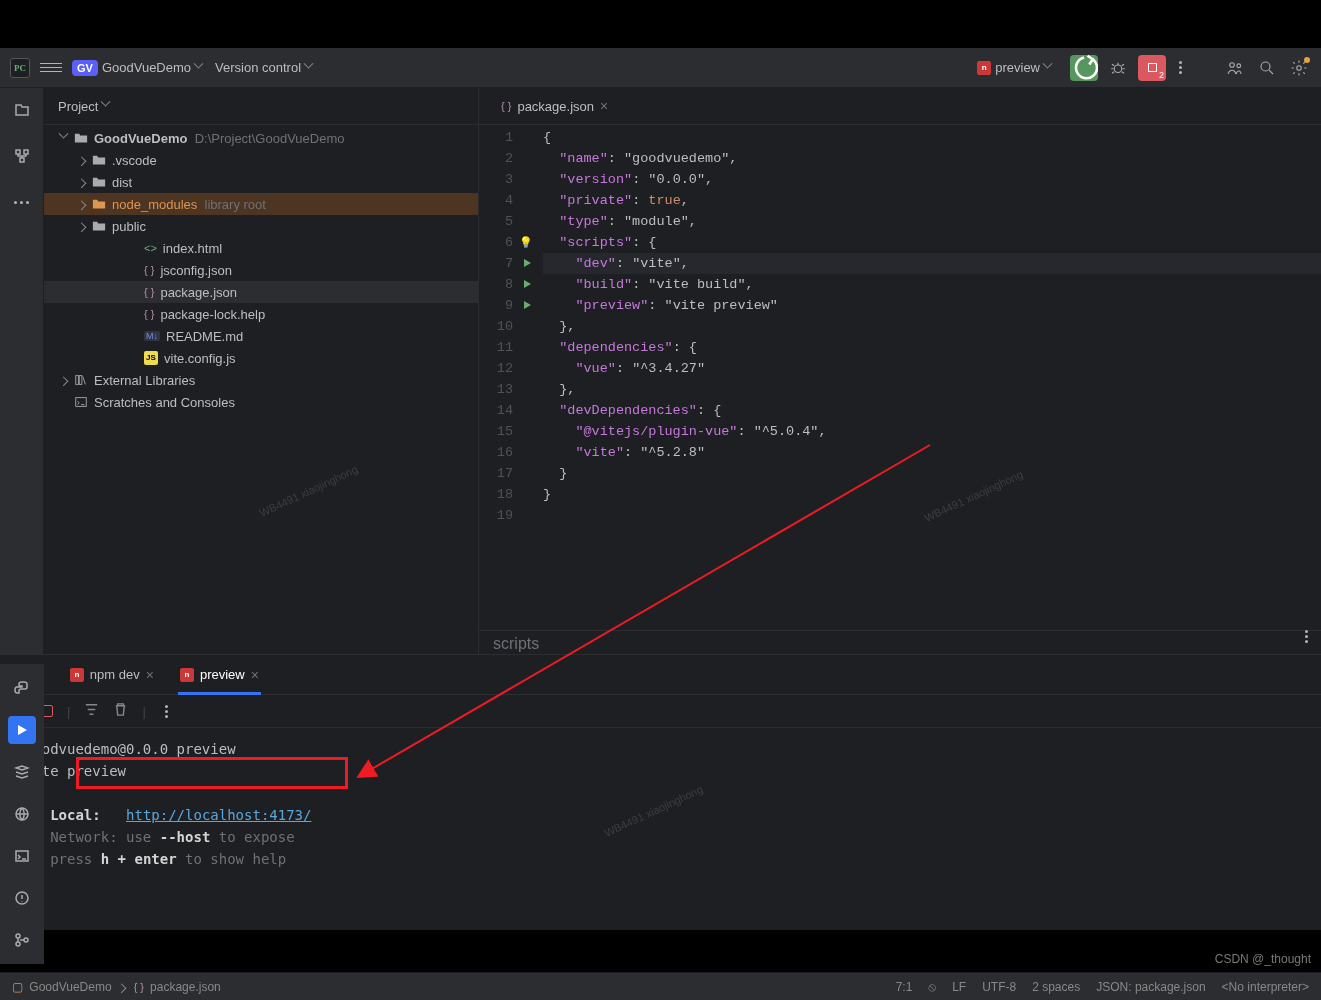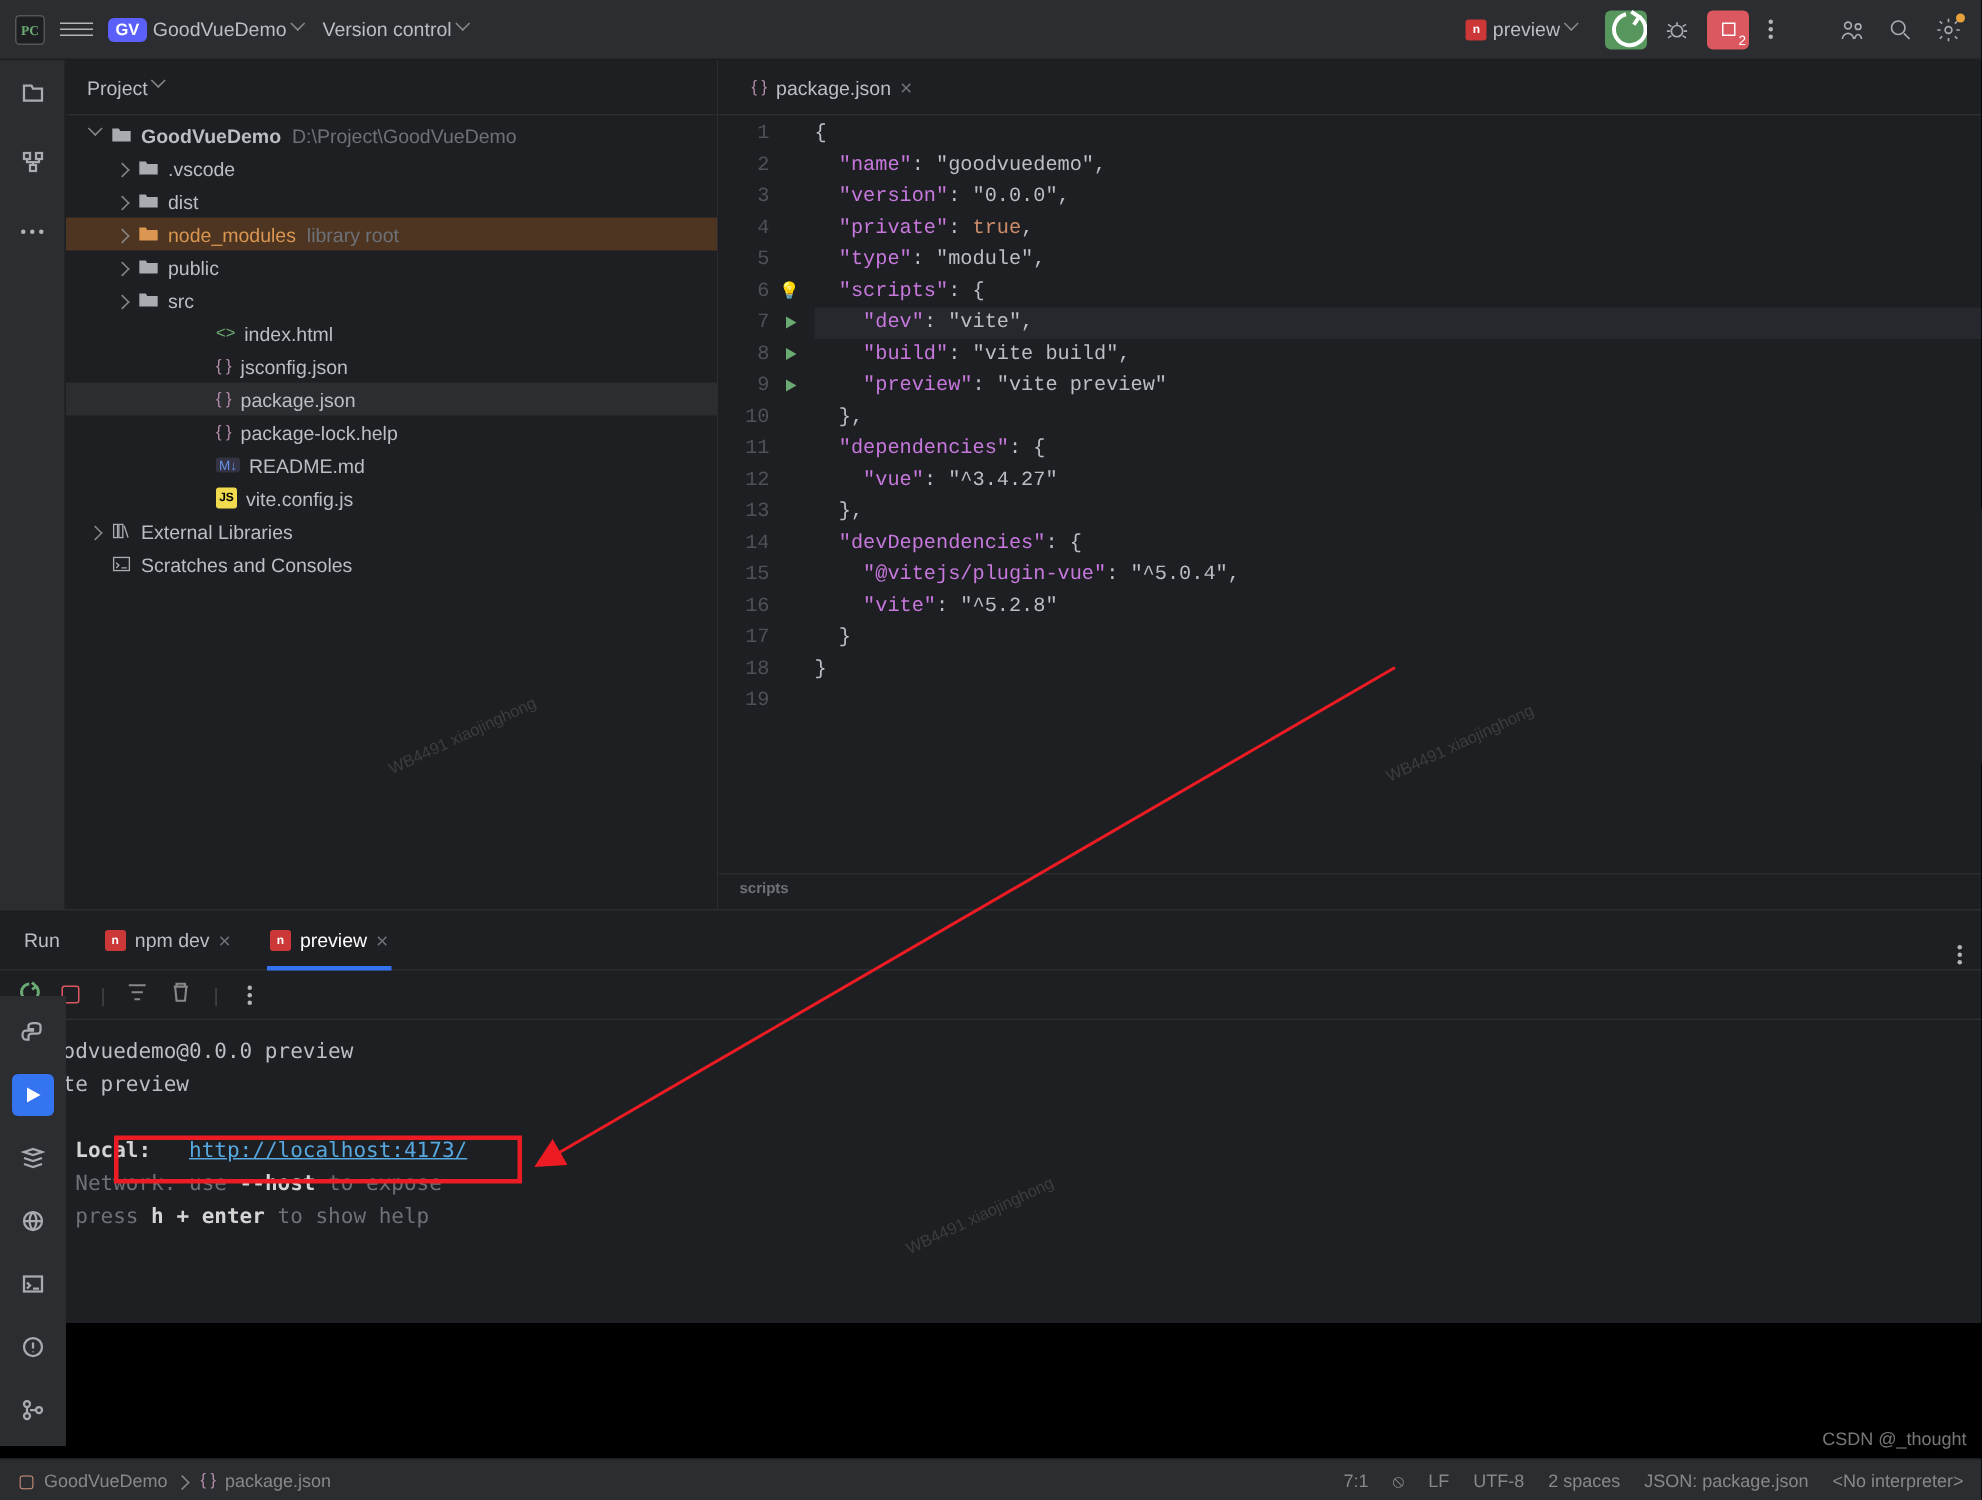--- a/index.html
+++ b/index.html
@@ -1,17 +1,17 @@
 <!DOCTYPE html>
 <html><head>
 <meta charset="utf-8">
 <style>
 * { margin:0; padding:0; box-sizing:border-box; }
 body { width:1321px; height:1000px; background:#000; font-family:"Segoe UI",Arial,sans-serif; font-size:13px; color:#bcbec4; overflow:hidden; position:relative; }
-.titlebar { height:40px; background:#2b2d30; display:flex; align-items:center; padding:0 10px; border-bottom:1px solid #1e1f22; }
+.titlebar { height:40px; background:#2b2d30; display:flex; align-items:center; padding:0 10px; border-bottom:1px solid #1e1f22;margin-top:48px; }
 .titlebar .left { display:flex; align-items:center; gap:10px; }
 .pc-logo { width:20px; height:20px; background:#1e1f22; border:1px solid #555; border-radius:3px; color:#6aab73; font:bold 9px/18px "Consolas"; text-align:center; }
 .ham { width:22px; height:22px; display:flex; flex-direction:column; justify-content:center; gap:3px; cursor:pointer; }
 .ham span { height:1px; background:#b4b4b4; }
 .gv-badge { padding:2px 5px; background:#5b60fa; color:#fff; border-radius:4px; font-size:11px; font-weight:bold; }
 .tb-item { display:flex; align-items:center; gap:4px; cursor:pointer; }
 .chev { width:10px; height:10px; display:inline-block; }
 .chev::after { content:""; display:block; width:6px; height:6px; border-right:1px solid #888; border-bottom:1px solid #888; transform:rotate(45deg) translate(-2px,-2px); }
 .chev.r::after { transform:rotate(-45deg) translate(-2px,2px); }
 .chev.d::after { transform:rotate(45deg) translate(-2px,-2px); }
@@ -56,21 +56,21 @@
 .tab .x { color:#6d7178; cursor:pointer; font-size:14px; }
 .code { flex:1; display:flex; font-family:"Consolas","Courier New",monospace; font-size:13.5px; line-height:21px; overflow:hidden; }
 .gutter { width:56px; text-align:right; color:#4d5259; padding-top:2px; user-select:none; }
 .gutter .ln { height:21px; padding-right:22px; position:relative; }
 .gutter .ln.play::after { content:""; position:absolute; right:4px; top:6px; border-left:7px solid #6aab73; border-top:4px solid transparent; border-bottom:4px solid transparent; }
 .gutter .ln.bulb::before { content:"💡"; position:absolute; right:2px; top:1px; font-size:11px; }
 .src { flex:1; padding-top:2px; padding-left:8px; }
 .src .cl { height:21px; white-space:pre; }
 .src .cl.cur { background:#26282e; }
 .k { color:#c678dd; } .p { color:#bcbec4; } .o { color:#56b6c2; } .b { color:#cf8e6b; }
-.breadcrumb-ed { height:24px; padding:4px 14px; color:#6d7178; font-size:10px; border-top:1px solid #2b2d30;font-weight:bold; }
+.breadcrumb-ed { height:24px; padding:4px 14px; color:#6d7178; font-size:16px; border-top:1px solid #2b2d30; }
 .tool-win { background:#1e1f22; }
 .tw-tabs { height:40px; display:flex; align-items:center; padding:0 16px; gap:6px; border-top:1px solid #2b2d30; }
 .tw-title { font-size:13px; margin-right:14px; }
 .tw-tab { display:flex; align-items:center; gap:6px; padding:0 10px; height:40px; cursor:pointer; position:relative; }
 .tw-tab.active { color:#fff; }
 .tw-tab.active::after { content:""; position:absolute; bottom:0; left:8px; right:8px; height:3px; background:#3574f0; }
 .tw-tab .x { color:#6d7178; font-size:14px; }
 .tw-bar { height:34px; display:flex; align-items:center; padding:0 12px; gap:14px; border-top:1px solid #2b2d30; border-bottom:1px solid #2b2d30; }
 .tw-bar svg { width:15px; height:15px; }
 .rerun-ico { fill:none; stroke:#6aab73; stroke-width:2; }
@@ -234,30 +234,20 @@
             </span><span class="orange">node_modules</span>&nbsp;&nbsp;<span class="gray">library root</span></div>
           <div class="tree-row">
             <span class="ind" style="width:24px"></span>
             <span class="chev r" style="margin-right:4px"></span>
             <span class="file-ico">
               <svg class="fldr" viewBox="0 0 16 16">
                 <path d="M1 3h5l1 2h8v8H1z"></path>
               </svg>
             </span>
             <span>public</span>
-          </div>
-          <div class="tree-row">
-            <span class="ind" style="width:24px"></span>
-            <span class="chev r" style="margin-right:4px"></span>
-            <span class="file-ico">
-              <svg class="fldr" viewBox="0 0 16 16">
-                <path d="M1 3h5l1 2h8v8H1z"></path>
-              </svg>
-            </span>
-            <span>src</span>
           </div>
           <div class="tree-row" style="padding-left: 10px;">
             <span class="ind" style="width: 76px;"></span>
             <span style="width:14px;display:inline-block"></span>
             <span class="file-ico html-ico">&lt;&gt;</span>
             <span>index.html</span>
           </div>
           <div class="tree-row" style="padding-left: 10px;">
             <span class="ind" style="width: 76px;"></span>
             <span style="width:14px;display:inline-block"></span>

